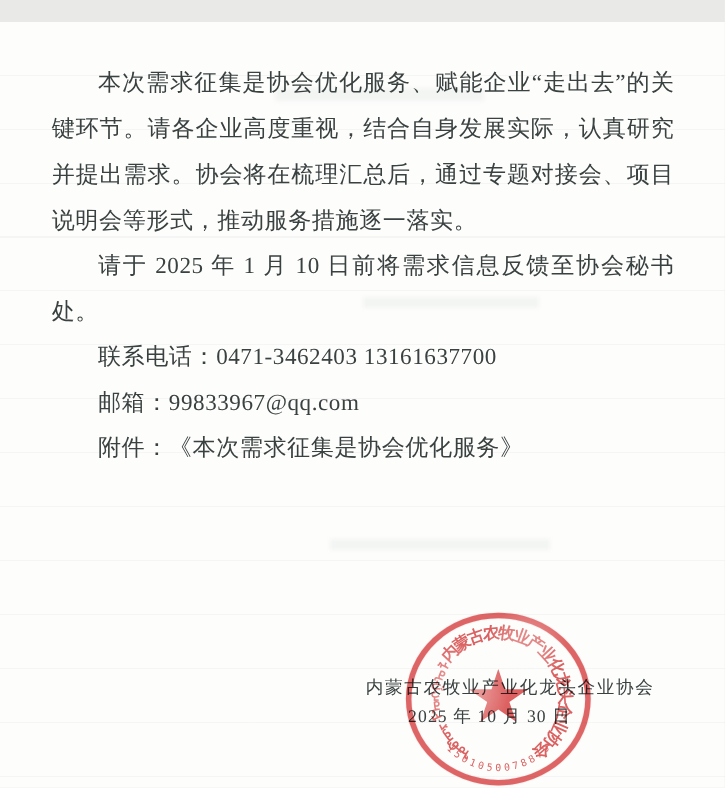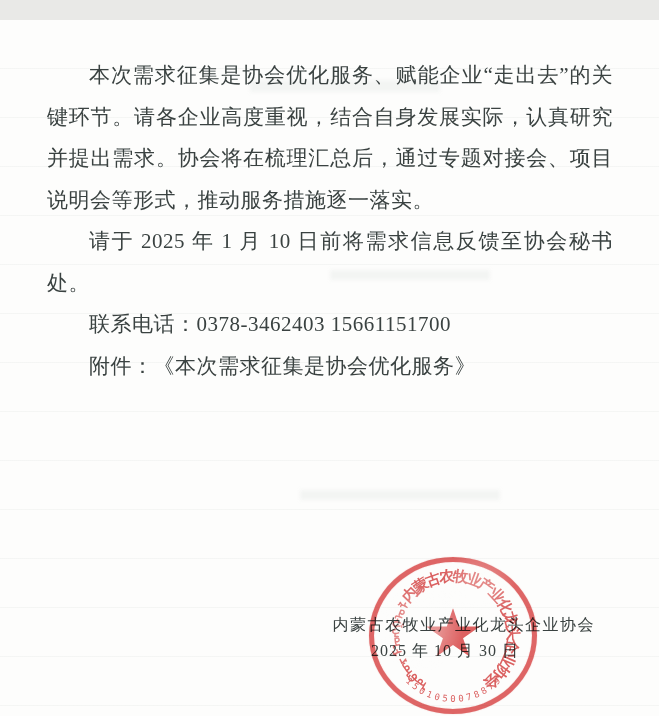--- a/index.html
+++ b/index.html
@@ -110,21 +110,22 @@
 
 <div class="page">
 
   <div class="ghost" style="left:250px;top:60px;width:190px;height:12px;"></div>
   <div class="ghost" style="left:330px;top:250px;width:160px;height:10px;"></div>
   <div class="ghost" style="left:300px;top:470px;width:200px;height:10px;"></div>
 
   <div class="letter-body">
     <p class="justified">本次需求征集是协会优化服务、赋能企业“走出去”的关键环节。请各企业高度重视，结合自身发展实际，认真研究并提出需求。协会将在梳理汇总后，通过专题对接会、项目说明会等形式，推动服务措施逐一落实。</p>
     <p class="justified">请于 2025 年 1 月 10 日前将需求信息反馈至协会秘书处。</p>
-    <p>联系电话：0378-3462403  15661151700</p>
+    <p>联系电话：0471-3462403  13161637700</p>
+    <p>邮箱：99833967@qq.com</p>
     <p>附件：《本次需求征集是协会优化服务》</p>
   </div>
 
   <div class="signature-org">内蒙古农牧业产业化龙头企业协会</div>
   <div class="signature-date">2025 年 10 月 30 日</div>
 
   <div class="seal">
     <div class="seal-ring"></div>
     <div class="seal-star"></div>
     <div class="seal-arc chinese">

